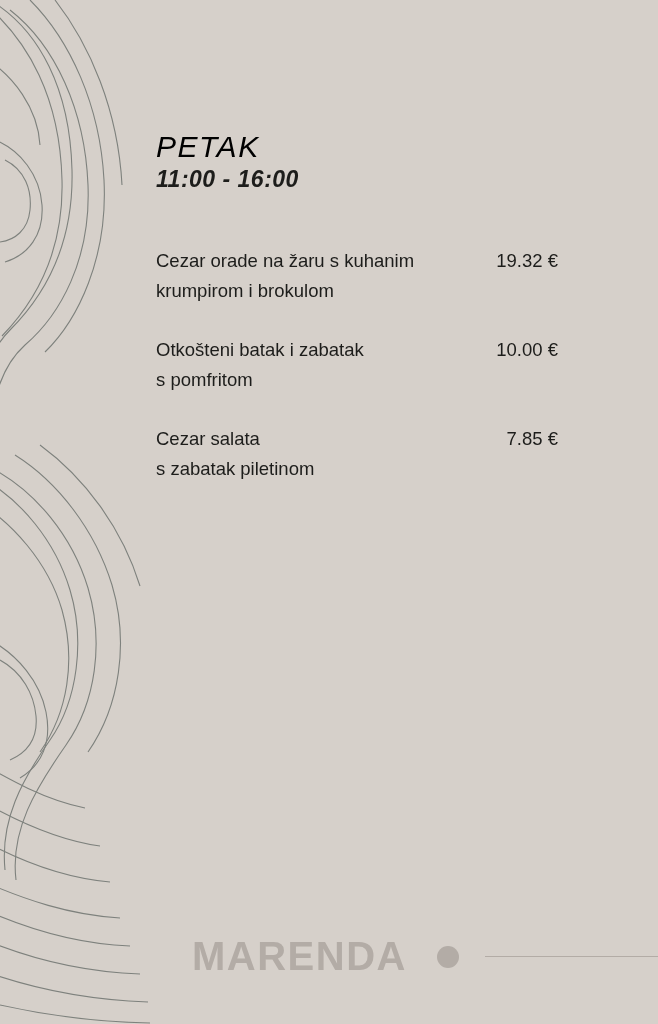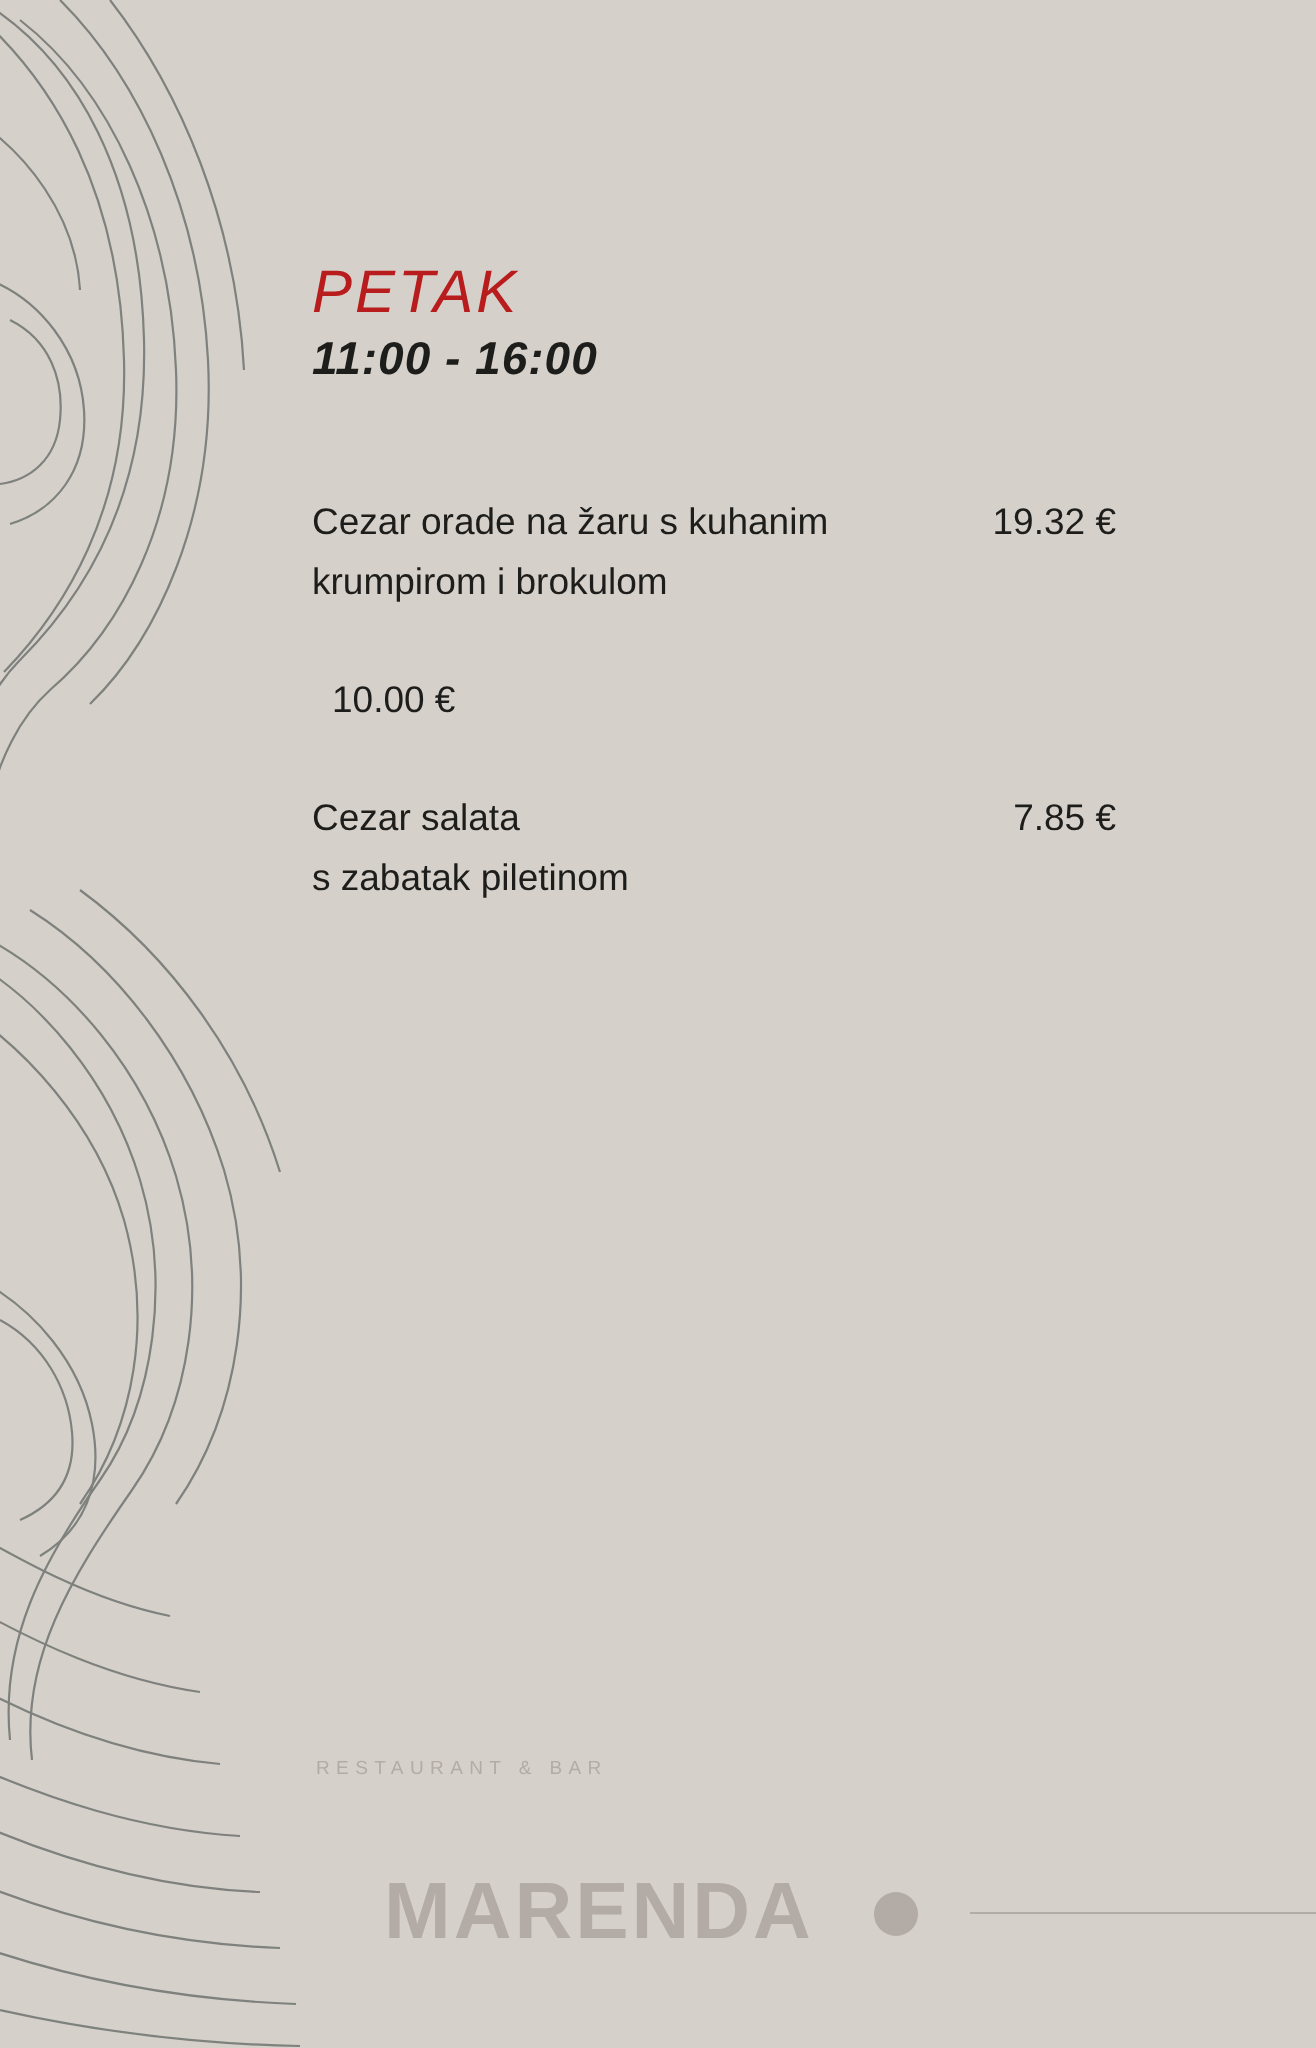--- a/index.html
+++ b/index.html
@@ -38,21 +38,21 @@
     bottom: 0;
   }
   .day-title {
     position: absolute;
     left: 0;
     top: 130px;
     font-size: 30px;
     font-style: italic;
     font-weight: 500;
     letter-spacing: 1.5px;
-    color: #b91c1c;
+    color: #000000;
   }
   .day-hours {
     position: absolute;
     left: 0;
     top: 166px;
     font-size: 23px;
     font-style: italic;
     font-weight: 700;
     letter-spacing: 0.5px;
     color: #1d1d1b;
@@ -187,39 +187,42 @@
           <div class="item-name">
             <span>Cezar orade na žaru s kuhanim</span>
             <span class="line2">krumpirom i brokulom</span>
           </div>
           <div class="item-price">19.32 €</div>
         </div>
       </div>
 
       <div class="menu-item">
         <div class="item-row">
+          <div class="item-name">
+            <span>Otkošteni batak i zabatak</span>
+            <span class="line2">s pomfritom</span>
+          </div>
           <div class="item-price">10.00 €</div>
         </div>
       </div>
 
       <div class="menu-item">
         <div class="item-row">
           <div class="item-name">
             <span>Cezar salata</span>
             <span class="line2">s zabatak piletinom</span>
           </div>
           <div class="item-price">7.85 €</div>
         </div>
       </div>
 
     </div>
   </div>
 
   <div class="brand">
-    <div class="brand-sub">RESTAURANT &amp; BAR</div>
   </div>
 
   <div class="marenda-row">
     <div class="marenda-word">MARENDA</div>
     <div class="marenda-dot"></div>
     <div class="marenda-rule"></div>
   </div>
 
 </div>
 

